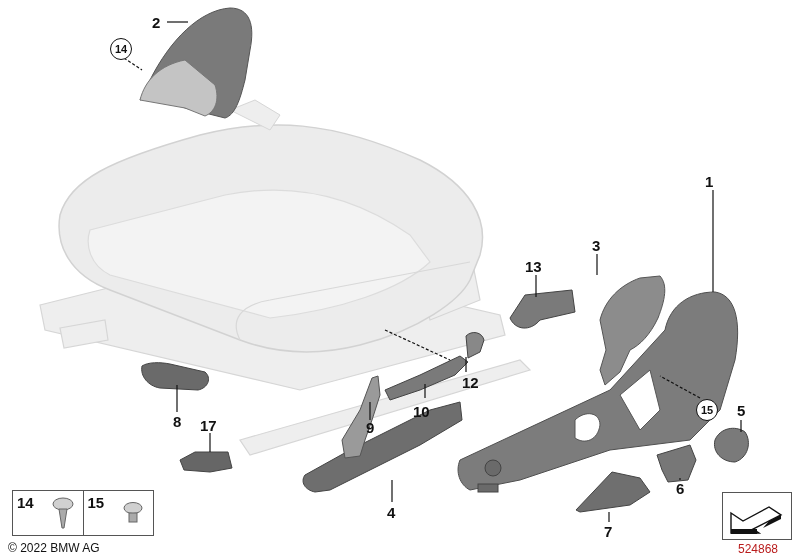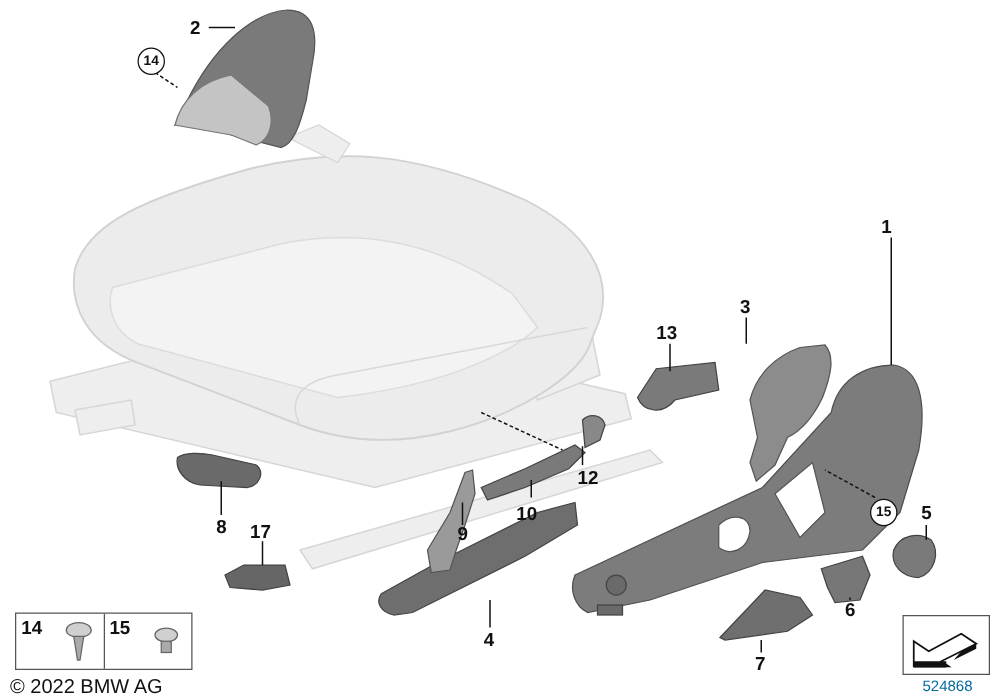--- a/index.html
+++ b/index.html
@@ -10,24 +10,24 @@
              font-family: "Liberation Sans", sans-serif; line-height: 1; }
   .callout-circle { position: absolute; width: 20px; height: 20px; border: 1.5px solid #111;
              border-radius: 50%; font-weight: bold; font-size: 11px; text-align: center;
              line-height: 20px; color: #111; background: #fff; }
   .legend-box { position: absolute; left: 12px; top: 490px; width: 140px; height: 44px;
              border: 1px solid #555; display: flex; }
   .legend-cell { position: relative; flex: 1; border-right: 1px solid #555; }
   .legend-cell:last-child { border-right: none; }
   .legend-num { position: absolute; left: 4px; top: 3px; font-weight: bold; font-size: 15px; color: #111; }
   .legend-screw { position: absolute; }
-  .copyright { position: absolute; left: 8px; top: 541px; font-size: 16px; color: #111; }
+  .copyright { position: absolute; left: 8px; top: 541px; font-size: 12px; color: #111; }
   .nav-box { position: absolute; left: 722px; top: 492px; width: 68px; height: 46px;
              border: 1px solid #555; background: #fff; }
-  .ref-number { position: absolute; left: 738px; top: 542px; font-size: 12px; color: #0369a1; }
+  .ref-number { position: absolute; left: 738px; top: 542px; font-size: 12px; color: #b91c1c; }
 </style>
 </head>
 <body>
 
 <svg id="diagram" viewBox="0 0 800 560" xmlns="http://www.w3.org/2000/svg">
 
   <g fill="#eeeeee" stroke="#d6d6d6" stroke-width="1.2">
     <path d="M40 305 L240 255 L500 315 L505 335 L300 390 L45 330 Z"></path>
     <path d="M240 440 L520 360 L530 370 L250 455 Z"></path>
     <path d="M60 328 L105 320 L108 340 L64 348 Z"></path>

